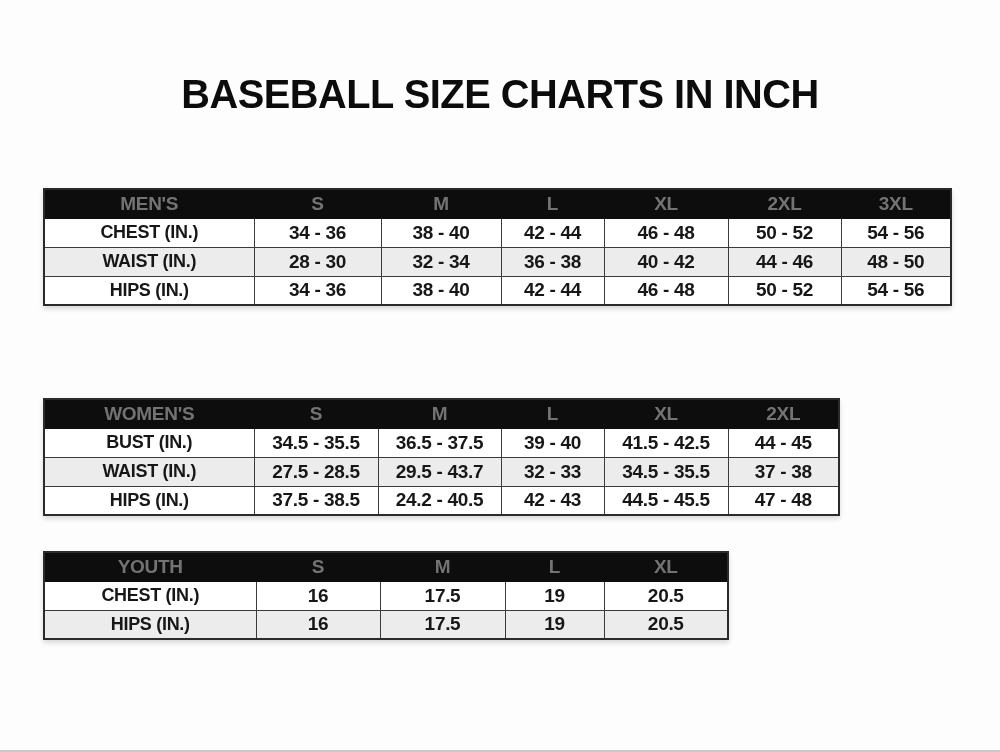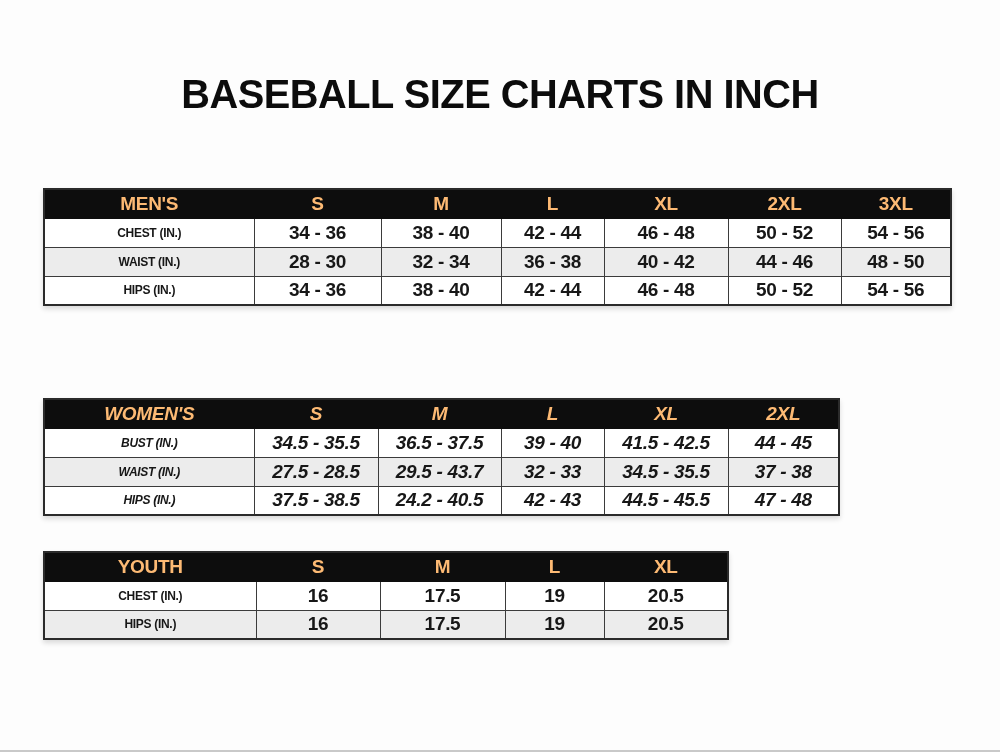--- a/index.html
+++ b/index.html
@@ -29,41 +29,41 @@
   table.size-table {
     position: absolute;
     left: 43px;
     border-collapse: collapse;
     table-layout: fixed;
     border: 2px solid #2b2b2b;
     box-shadow: 0 3px 5px rgba(0,0,0,0.14);
     background: #fff;
   }
   #mens-table   { top: 188px; }
-  #womens-table { top: 398px; font-style: italic; }
+  #womens-table { top: 398px; }
   #youth-table  { top: 551px; }
   .size-table th, .size-table td {
     border: 1px solid #3b3b3b;
     height: 29px;
     padding: 0 2px;
     text-align: center;
     vertical-align: middle;
     font-weight: bold;
     font-size: 19px;
     letter-spacing: -0.3px;
     white-space: nowrap;
     overflow: hidden;
   }
   .size-table thead th {
     background: #0d0d0d;
-    color: #fdba74;
+    color: #737373;
     border-color: #0d0d0d;
     font-size: 19px;
   }
-  .size-table td.lbl { font-size: 12px; }
+  .size-table td.lbl { font-size: 18px; }
   .size-table tbody tr:nth-child(odd) td  { background: #ffffff; }
   .size-table tbody tr:nth-child(even) td { background: #ececec; }
   .bottom-edge {
     position: absolute;
     left: 0;
     bottom: 0;
     width: 1000px;
     height: 2px;
     background: #c9c9c9;
   }

